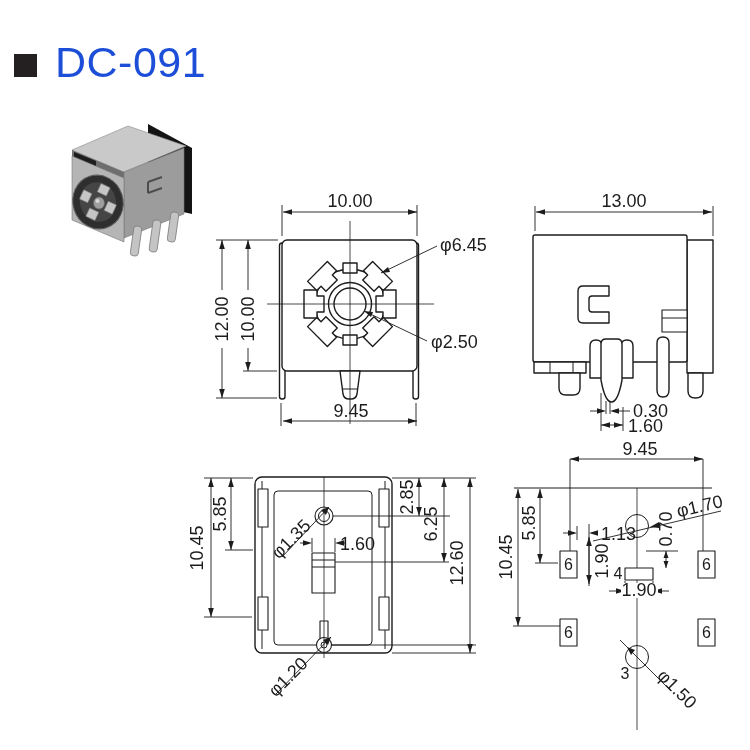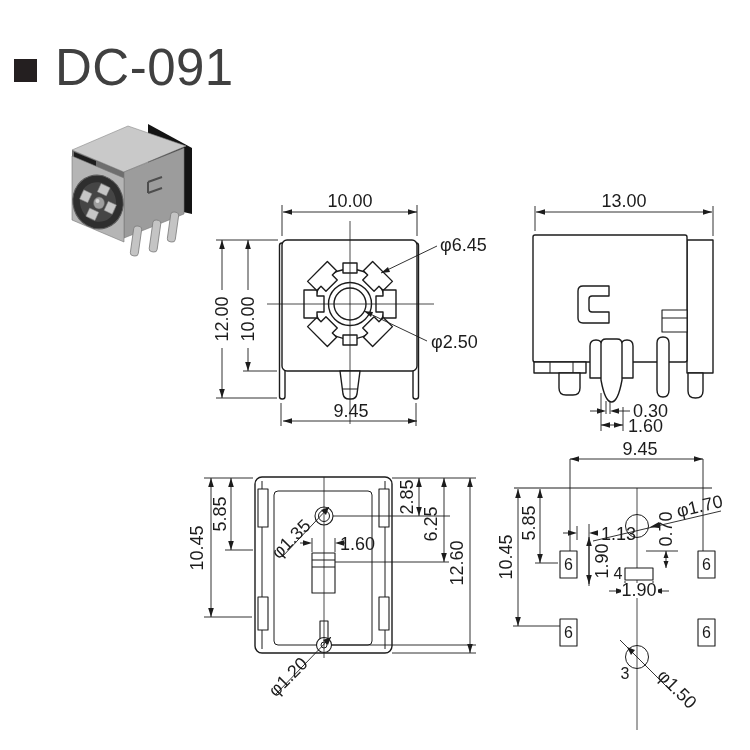--- a/index.html
+++ b/index.html
@@ -1,20 +1,20 @@
 <!DOCTYPE html>
 <html><head>
 <meta charset="utf-8">
 <style>
   html,body{margin:0;padding:0;background:#fff;}
   .page{position:relative;width:750px;height:750px;background:#fff;overflow:hidden;
         font-family:"Liberation Sans",sans-serif;}
   .title-block{position:absolute;left:14px;top:38px;display:flex;align-items:center;gap:18px;}
   .title-bullet{width:23px;height:23px;background:#241f20;margin-top:6px;}
-  .title-text{font-size:51px;color:#404040;letter-spacing:0.5px;}
+  .title-text{font-size:43px;color:#1d4ed8;letter-spacing:0.5px;}
   svg.drawing{position:absolute;left:0;top:0;}
   
   .o {fill:#fff;stroke:#1c1c1c;stroke-width:1.4;stroke-linejoin:round;}
   .o2{fill:#fff;stroke:#1c1c1c;stroke-width:1.1;stroke-linejoin:round;}
   .n {fill:none;stroke:#1c1c1c;stroke-width:1.4;}
   .n2{fill:none;stroke:#1c1c1c;stroke-width:1;}
   .d {fill:none;stroke:#1c1c1c;stroke-width:0.9;}
   .a {fill:#1c1c1c;stroke:none;}
   .c {stroke:#1c1c1c;stroke-width:0.8;}
   .wb{fill:#fff;stroke:none;}

